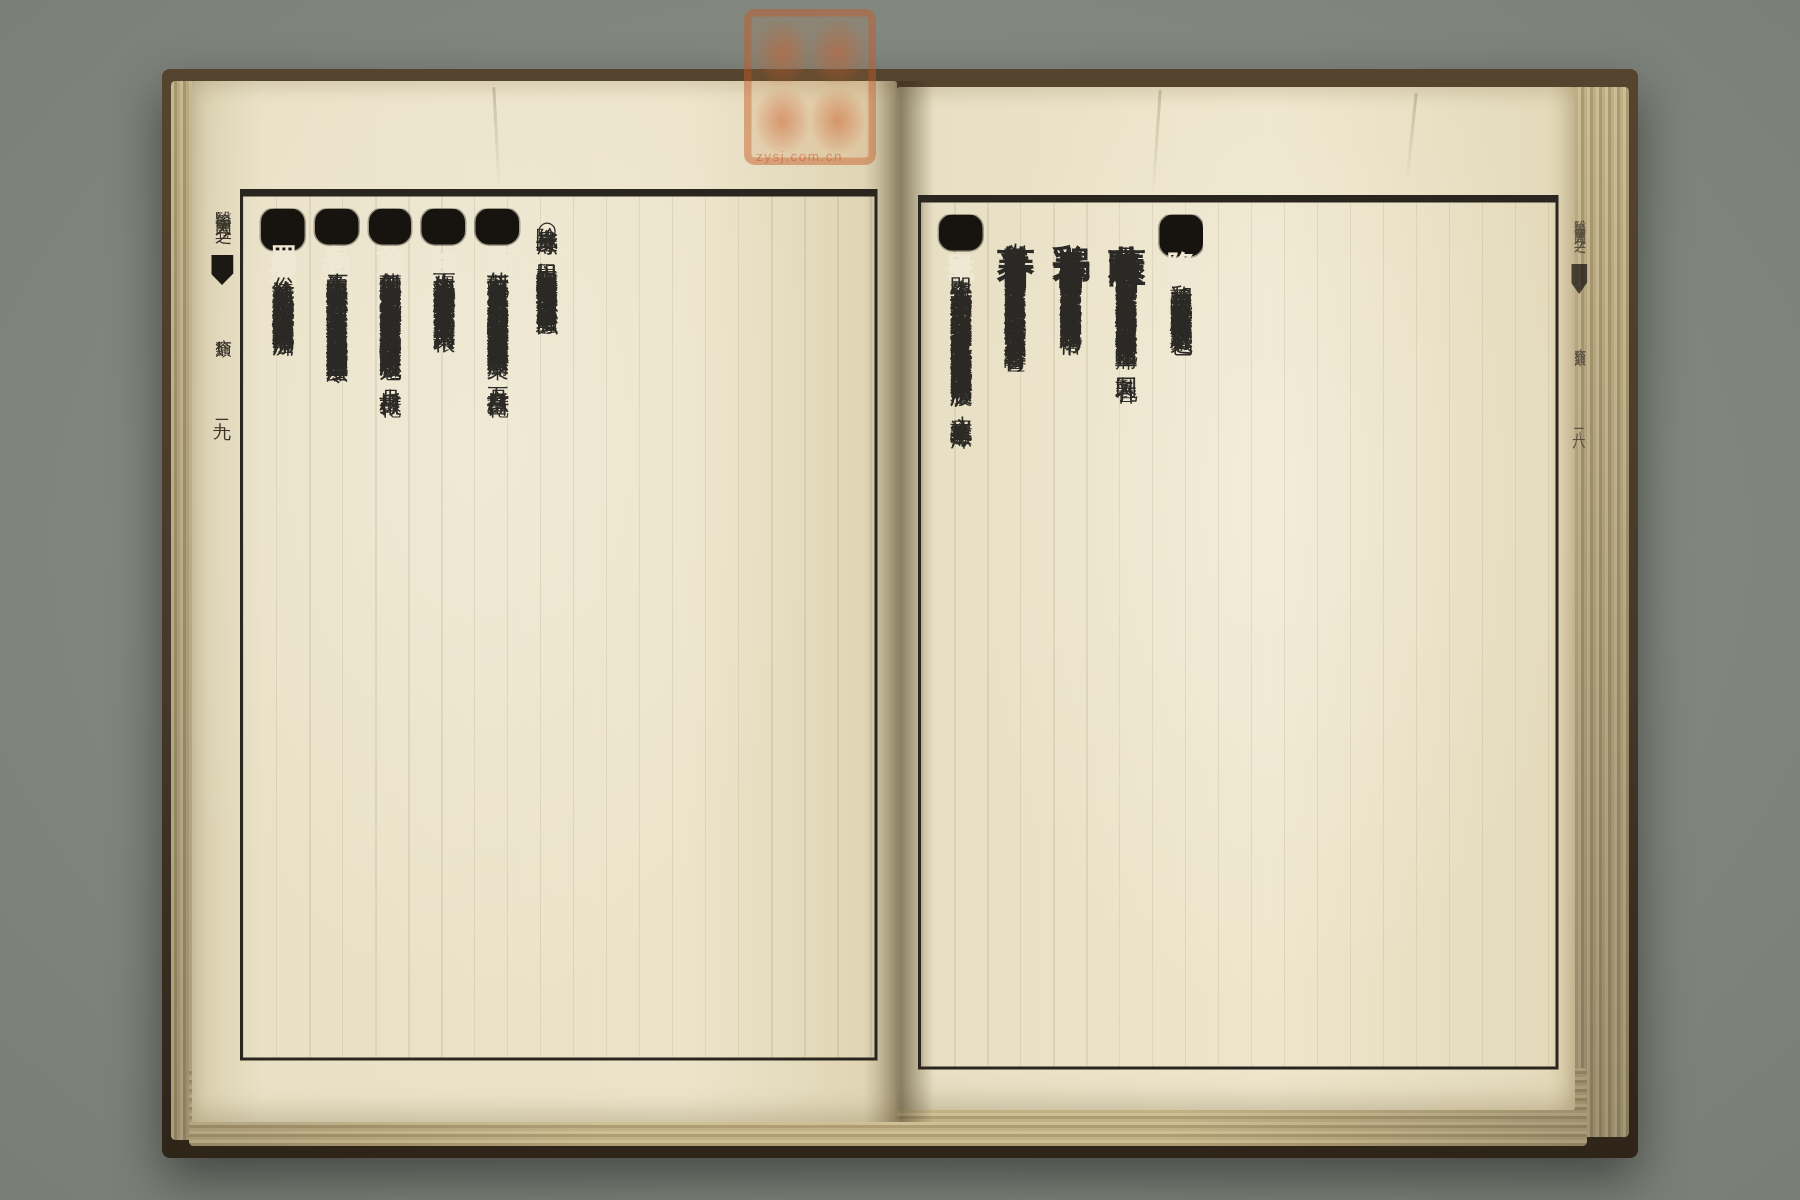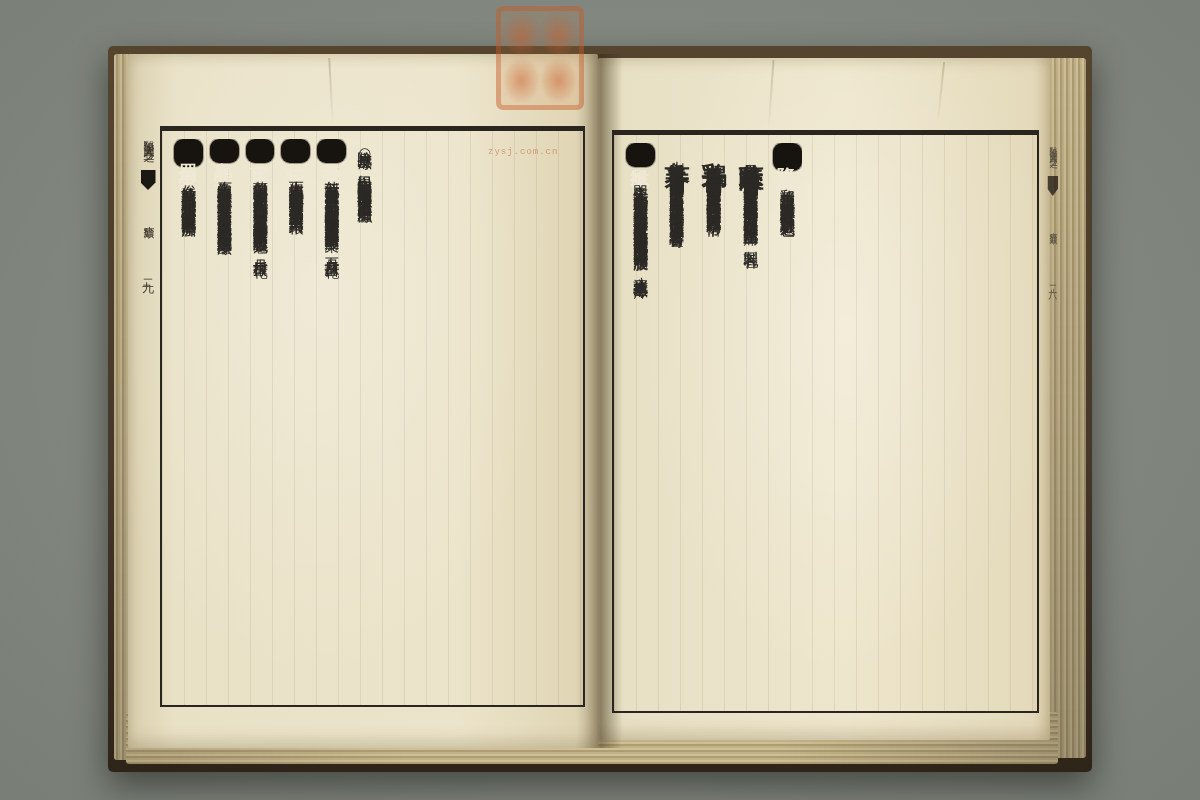--- a/index.html
+++ b/index.html
@@ -69,23 +69,23 @@
     clip-path:polygon(0 0,100% 0,100% 62%,50% 100%,0 62%);}
   .strip-left{left:136px;top:132px;height:566px;}
   .strip-right{left:1041px;top:138px;height:560px;opacity:0.75;transform:scaleX(0.72);}
   
   .seal{position:absolute;left:496px;top:6px;width:72px;height:88px;
     border:5px solid rgba(198,84,38,0.38);border-radius:7px;
     background:rgba(214,122,60,0.14);
     display:grid;grid-template-columns:1fr 1fr;grid-template-rows:1fr 1fr;gap:2px;padding:3px;}
   .seal-cell{background:radial-gradient(ellipse at 50% 50%, rgba(202,96,46,0.50) 0%, rgba(202,96,46,0.12) 60%, rgba(202,96,46,0) 75%);
     filter:blur(1.2px);border-radius:3px;}
-  .seal-caption{position:absolute;left:488px;top:99px;width:90px;text-align:left;
+  .seal-caption{position:absolute;left:488px;top:99px;width:90px;text-align:center;
     font-size:9px;color:rgba(198,88,42,0.5);letter-spacing:1px;
-    font-family:Liberation Mono, monospace;margin-top:48px;}
+    font-family:Liberation Sans, sans-serif;}
 </style>
 </head>
 <body>
 
 <div class="bg-vignette"></div>
 
 <div class="cover"></div>
 <div class="edge edge-left"></div>
 <div class="edge edge-right"></div>
 <div class="edge edge-bottom"></div>

